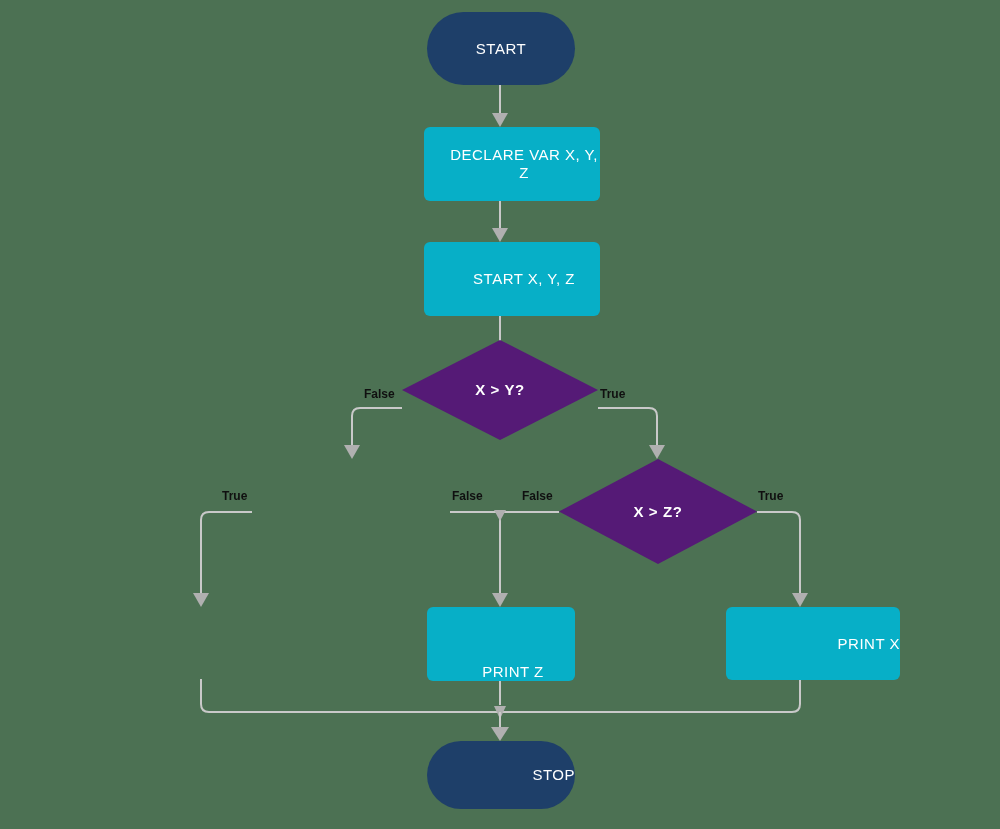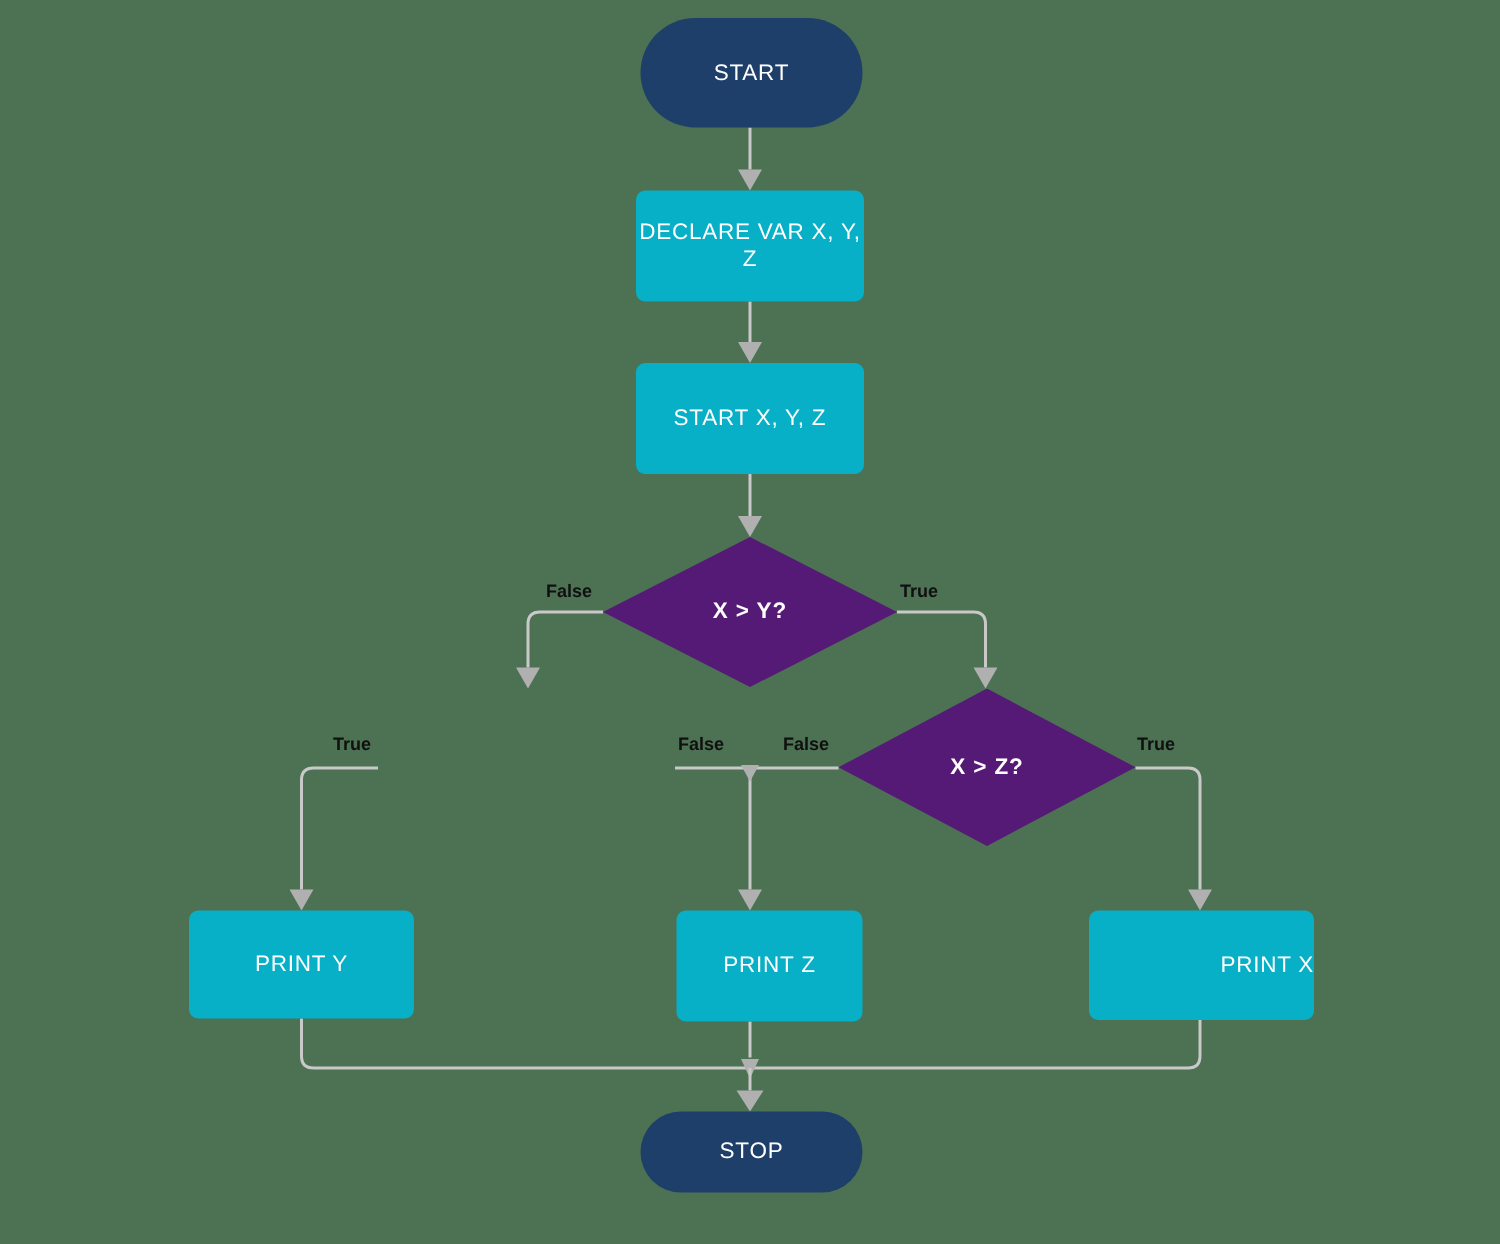--- a/index.html
+++ b/index.html
@@ -11,21 +11,21 @@
   }
   svg.edges{position:absolute;left:0;top:0;width:1000px;height:829px;}
   .line{fill:none;stroke:var(--connector,#C9C9C9);stroke-width:2;}
   .arrow{fill:var(--arrowhead,#B0B0B0);stroke:none;}
   .node{
     position:absolute;display:flex;align-items:center;justify-content:center;
     color:var(--node-text,#FFFFFF);text-align:center;
     font-size:15px;letter-spacing:0.5px;line-height:1.2;
   }
   .terminator{background:var(--terminator,#1E3F69);border-radius:37px;}
-  .process{background:var(--process,#07AFC7);border-radius:6px;}
+  .process{background:var(--process,#07AFC7);border-radius:6px;padding-left:24px;}
   .decision{
     background:var(--decision,#551A76);
     clip-path:polygon(50% 0,100% 50%,50% 100%,0 50%);
     font-weight:bold;letter-spacing:0.6px;
   }
   .edge-label{
     position:absolute;font-size:12px;font-weight:bold;
     color:var(--edge-label-text,#101010);line-height:1;white-space:nowrap;
   }
 </style>
@@ -76,42 +76,39 @@
   </div>
 
   <div class="node process" style="left:424px;top:127px;width:152px;height:74px;">
     <span>DECLARE VAR X, Y, Z</span>
   </div>
 
   <div class="node process" style="left:424px;top:242px;width:152px;height:74px;">
     <span>START X, Y, Z</span>
   </div>
 
-  <div class="node decision" style="left:402px;top:358px;width:196px;height:100px;align-items:center;">
+  <div class="node decision" style="left:402px;top:340px;width:196px;height:100px;align-items:center;">
     <span>X &gt; Y?</span>
   </div>
 
 
   <div class="node decision" style="left:559px;top:459px;width:198px;height:105px;">
     <span>X &gt; Z?</span>
   </div>
 
-  <div class="node process" style="left:126px;top:607px;width:150px;height:72px;">
-    <span>PRINT Y</span>
-  </div>
 
-  <div class="node process" style="left:451px;top:607px;width:124px;height:74px;">
+  <div class="node process" style="left:427px;top:607px;width:124px;height:74px;align-items:flex-end;">
     <span>PRINT Z</span>
   </div>
 
   <div class="node process" style="left:726px;top:607px;width:150px;height:73px;justify-content:flex-end;">
     <span>PRINT X</span>
   </div>
 
-  <div class="node terminator" style="left:427px;top:741px;width:148px;height:54px;">
+  <div class="node terminator" style="left:427px;top:741px;width:148px;height:68px;justify-content:flex-end;">
     <span>STOP</span>
   </div>
 
   <span class="edge-label" style="left:364px;top:388px;">False</span>
   <span class="edge-label" style="left:600px;top:388px;">True</span>
   <span class="edge-label" style="left:222px;top:490px;">True</span>
   <span class="edge-label" style="left:452px;top:490px;">False</span>
   <span class="edge-label" style="left:522px;top:490px;">False</span>
   <span class="edge-label" style="left:758px;top:490px;">True</span>
 

